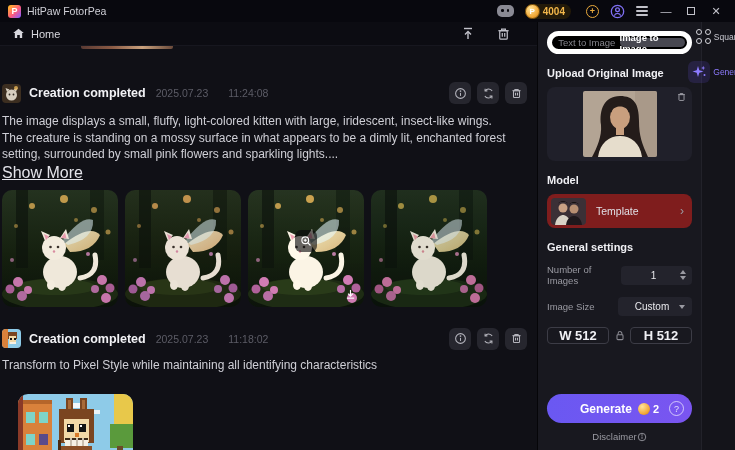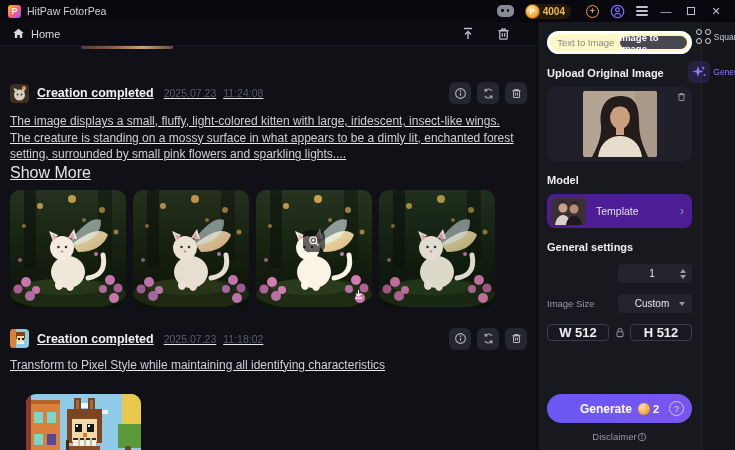--- a/index.html
+++ b/index.html
@@ -28,58 +28,58 @@
   .winbtn{color:#c2c2ca;font-size:11px;width:14px;text-align:center;}
   .menuicon{display:flex;flex-direction:column;gap:2.5px;width:12px;}
   .menuicon i{display:block;height:1.5px;background:#c2c2ca;border-radius:1px;}
   .maxbox{width:8px;height:8px;border:1.2px solid #c2c2ca;}
   
   .body{display:flex;height:428px;}
   .left{width:537px;display:flex;flex-direction:column;background:#0f0f15;}
   .homebar{height:24px;display:flex;align-items:center;padding:0 12px;background:#0c0c12;border-bottom:1px solid #17171f;}
   .homelabel{font-size:11px;color:#d8d8de;margin-left:6px;}
   .homebar .actions{margin-left:auto;display:flex;gap:20px;margin-right:14px;}
-  .feed{flex:1;padding-left:10px;position:relative;overflow:hidden;background:#101016;text-decoration:underline;}
+  .feed{flex:1;padding-left:2px;position:relative;overflow:hidden;background:#101016;}
   .sliver{position:absolute;top:0;left:81px;width:92px;height:3px;border-radius:0 0 2px 2px;
     background:linear-gradient(90deg,#5a3a33,#8a5a44,#caa27e,#6a4a3a);}
   
   .entryhead{display:flex;align-items:center;margin-right:10px;}
   .entry1 .entryhead{margin-top:36px;}
   .avatar{width:19px;height:19px;border-radius:4px;overflow:hidden;flex:none;}
   .status{font-weight:bold;font-size:12.5px;margin-left:8px;color:#f2f2f5;}
   .tstamp{font-size:10.5px;color:#5c5c66;margin-left:10px;}
-  .tstamp + .tstamp{margin-left:7px;}
+  .tstamp + .tstamp{margin-left:20px;}
   .headbtns{margin-left:auto;display:flex;gap:6px;}
   .iconbtn{width:22px;height:22px;border-radius:6px;background:#26262e;display:flex;align-items:center;justify-content:center;}
   .iconbtn svg{stroke:#b4b4bc;}
   .desc{margin-top:9px;width:508px;color:#cfcfd6;font-size:12px;line-height:16.5px;}
   .showmore{display:inline-block;margin-top:1px;color:#e4e4ea;font-size:16px;text-decoration:underline;cursor:pointer;}
   .thumbrow{display:flex;gap:7px;margin-top:8px;}
   .thumb{width:116px;height:117px;border-radius:10px;overflow:hidden;position:relative;flex:none;}
   .thumb svg{display:block;}
   .thumb:nth-child(2) svg{filter:hue-rotate(-6deg) brightness(.96);}
   .thumb:nth-child(3) svg{filter:brightness(1.05);}
   .thumb:nth-child(4) svg{filter:hue-rotate(8deg) brightness(.93);}
   .zoombadge{position:absolute;top:40px;left:47px;width:22px;height:22px;border-radius:6px;background:rgba(10,10,12,.62);
     display:flex;align-items:center;justify-content:center;}
   .dlbadge{position:absolute;bottom:6px;right:7px;}
   .entry2 .entryhead{margin-top:21px;}
   .prompt{margin-top:8px;color:#cfcfd6;font-size:12px;}
   .pixelwrap{margin-top:22px;margin-left:16px;width:115px;height:83px;border-radius:10px 10px 0 0;overflow:hidden;}
   
   .panel{width:164px;background:#18181f;border-left:1px solid #050508;display:flex;flex-direction:column;padding:9px 9px 6px;}
-  .tabs{display:flex;background:#fef9c3;border:3px solid #ffffff;border-radius:12px;height:23px;padding:2px;}
+  .tabs{display:flex;background:#000000;border:5px solid #ffffff;border-radius:12px;height:23px;padding:2px;}
   .tab{flex:1;display:flex;align-items:center;justify-content:center;font-size:9.5px;color:#85858d;border-radius:10px;cursor:pointer;}
   .tab.active{background:#484851;color:#fff;font-weight:bold;}
   .sectitle{font-size:11px;font-weight:bold;color:#f0f0f4;margin-top:13px;}
   .uploadbox{margin-top:8px;height:74px;background:#20202a;border-radius:8px;position:relative;
     display:flex;align-items:center;justify-content:center;}
   .uploadimg{width:74px;height:66px;border-radius:2px;overflow:hidden;}
   .uploadtrash{position:absolute;top:4px;right:5px;}
-  .modelcard{margin-top:8px;height:34px;background:#4c1d95;border-radius:8px;display:flex;align-items:center;padding:0 8px 0 4px;cursor:pointer;}
+  .modelcard{margin-top:8px;height:34px;background:#7f1d1d;border-radius:8px;display:flex;align-items:center;padding:0 8px 0 4px;cursor:pointer;}
   .modelthumb{width:35px;height:27px;border-radius:4px;overflow:hidden;flex:none;}
   .modellabel{margin-left:10px;font-size:10.5px;color:#e0e0e6;}
   .chevr{margin-left:auto;color:#9a9aa2;font-size:12px;}
   .setrow{display:flex;align-items:center;margin-top:11px;}
   .setlabel{font-size:9.5px;color:#9a9aa2;}
   .stepper{margin-left:auto;width:74px;height:19px;background:#23232c;border-radius:4px;display:flex;align-items:center;padding:0 6px;}
   .stepval{flex:1;text-align:center;font-size:10px;color:#e8e8ec;}
   .stepchevs{display:flex;flex-direction:column;gap:2px;}
   .chv-up{width:0;height:0;border-left:3.5px solid transparent;border-right:3.5px solid transparent;border-bottom:4px solid #9a9aa2;}
   .chv-dn{width:0;height:0;border-left:3.5px solid transparent;border-right:3.5px solid transparent;border-top:4px solid #9a9aa2;}
@@ -447,20 +447,21 @@
               <use href="#sym-couple"></use>
             </svg>
         </div>
         <span class="modellabel">Template</span>
         <span class="chevr">›</span>
       </div>
 
       <div class="sectitle">General settings</div>
 
       <div class="setrow">
+        <span class="setlabel">Number of Images</span>
         <div class="stepper">
           <span class="stepval">1</span>
           <div class="stepchevs">
             <i class="chv-up"></i>
             <i class="chv-dn"></i>
           </div>
         </div>
       </div>
 
       <div class="setrow">

